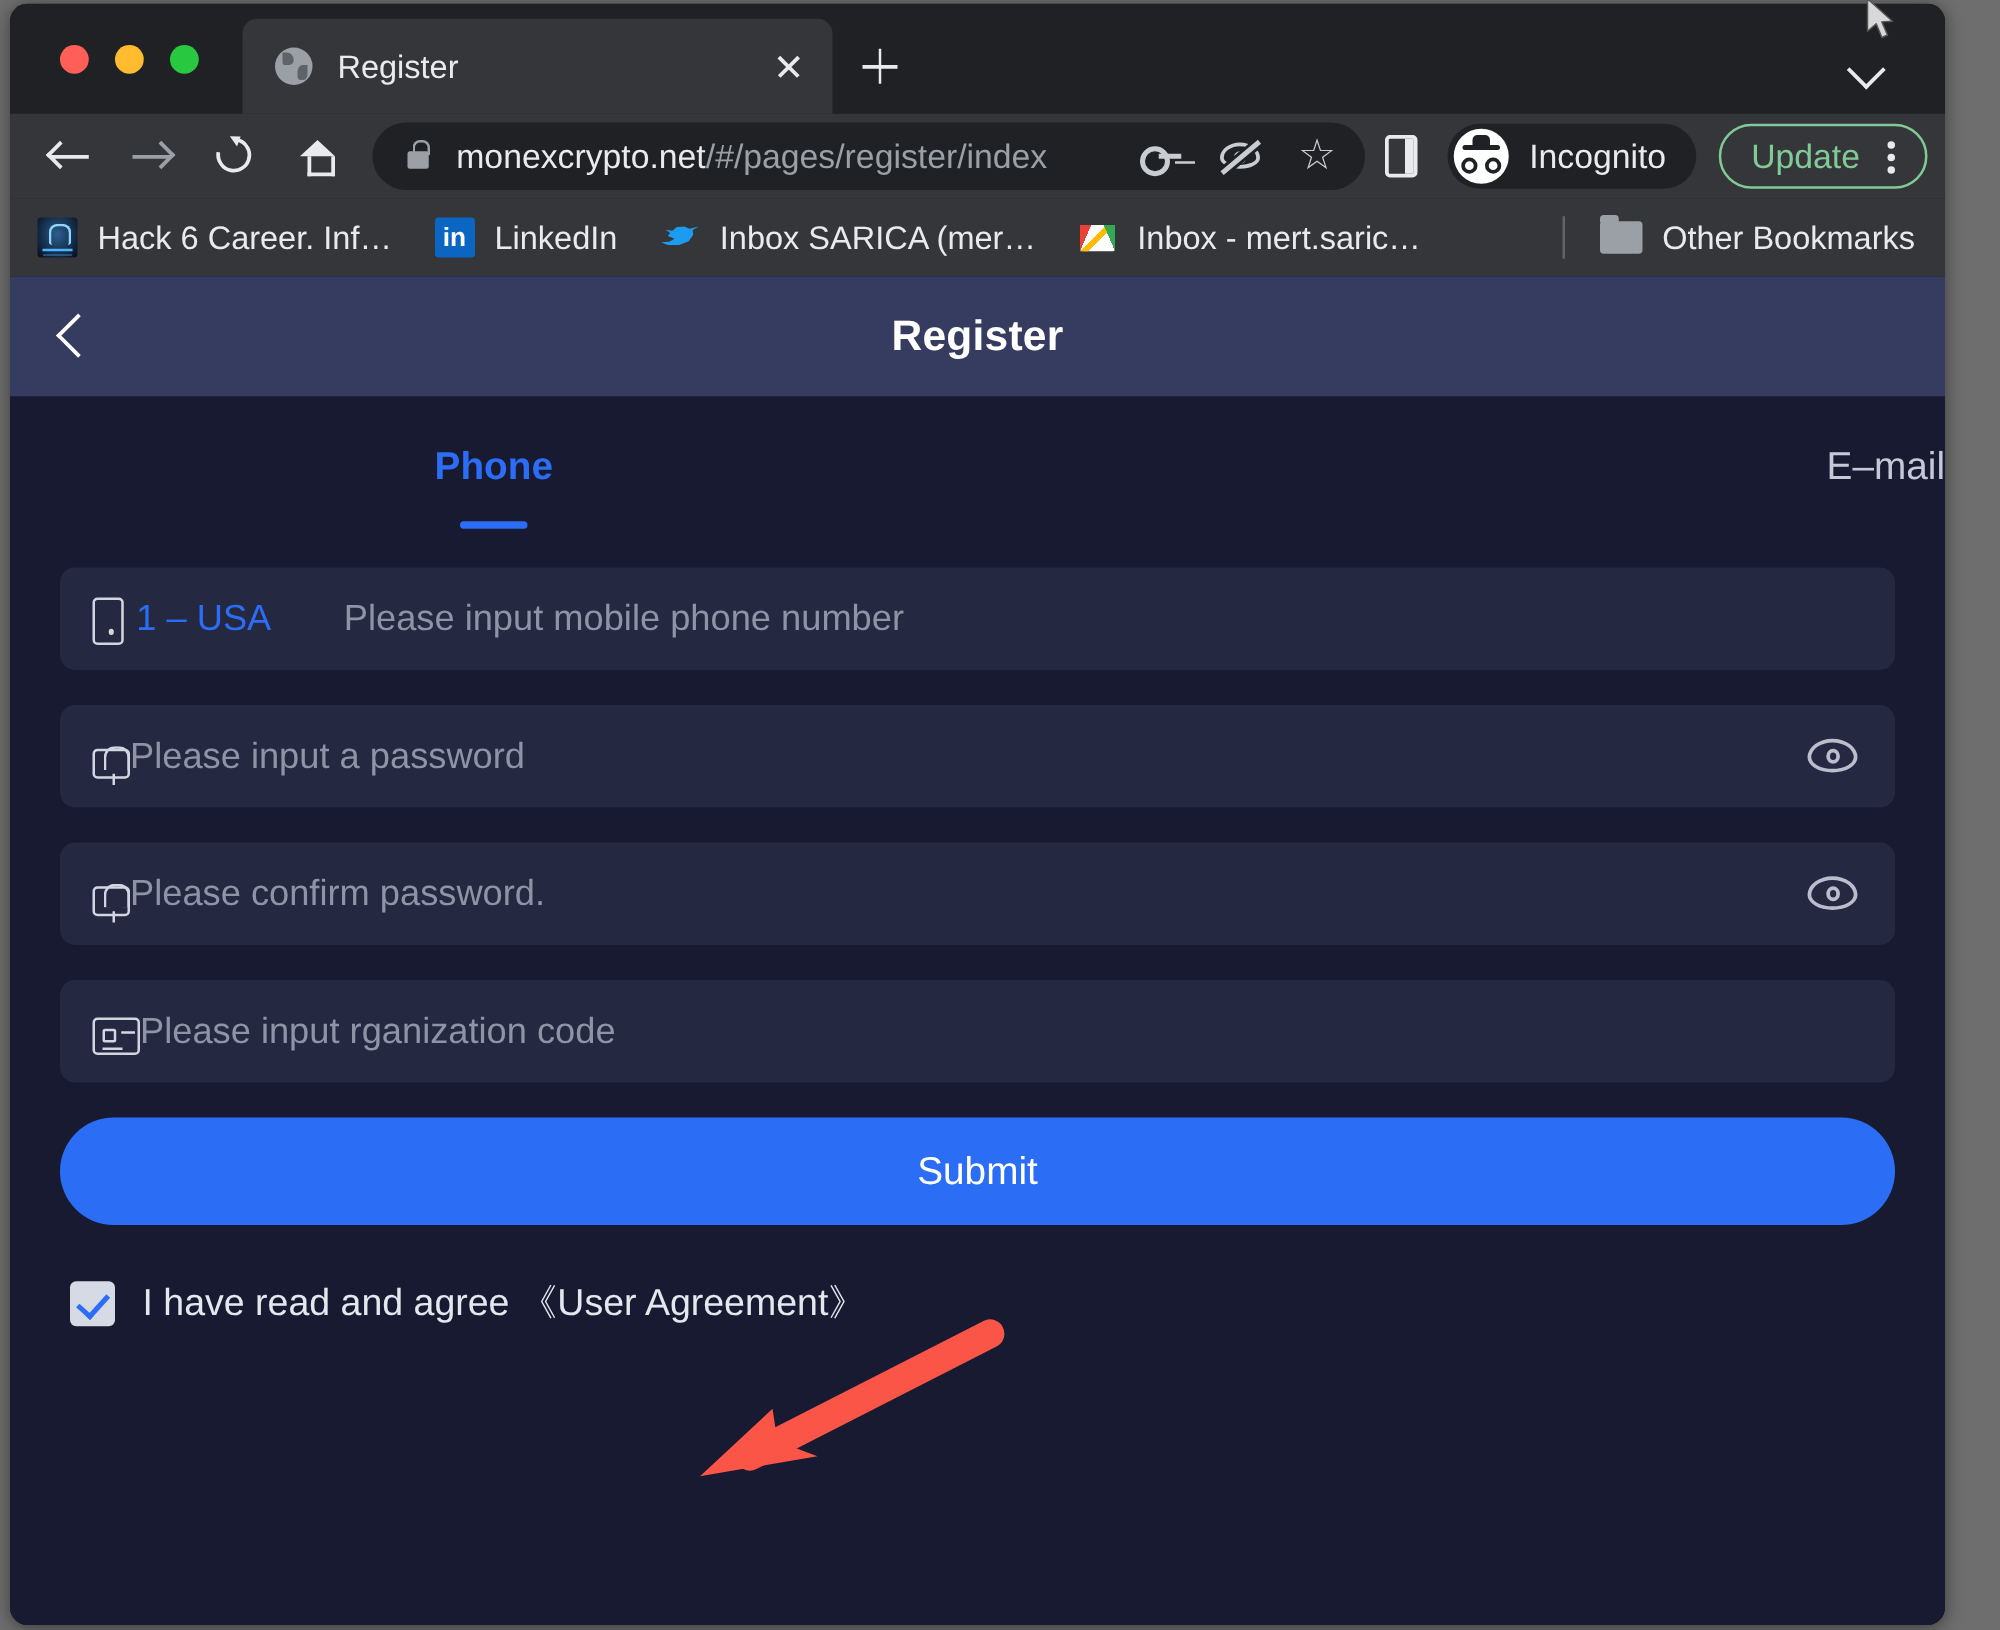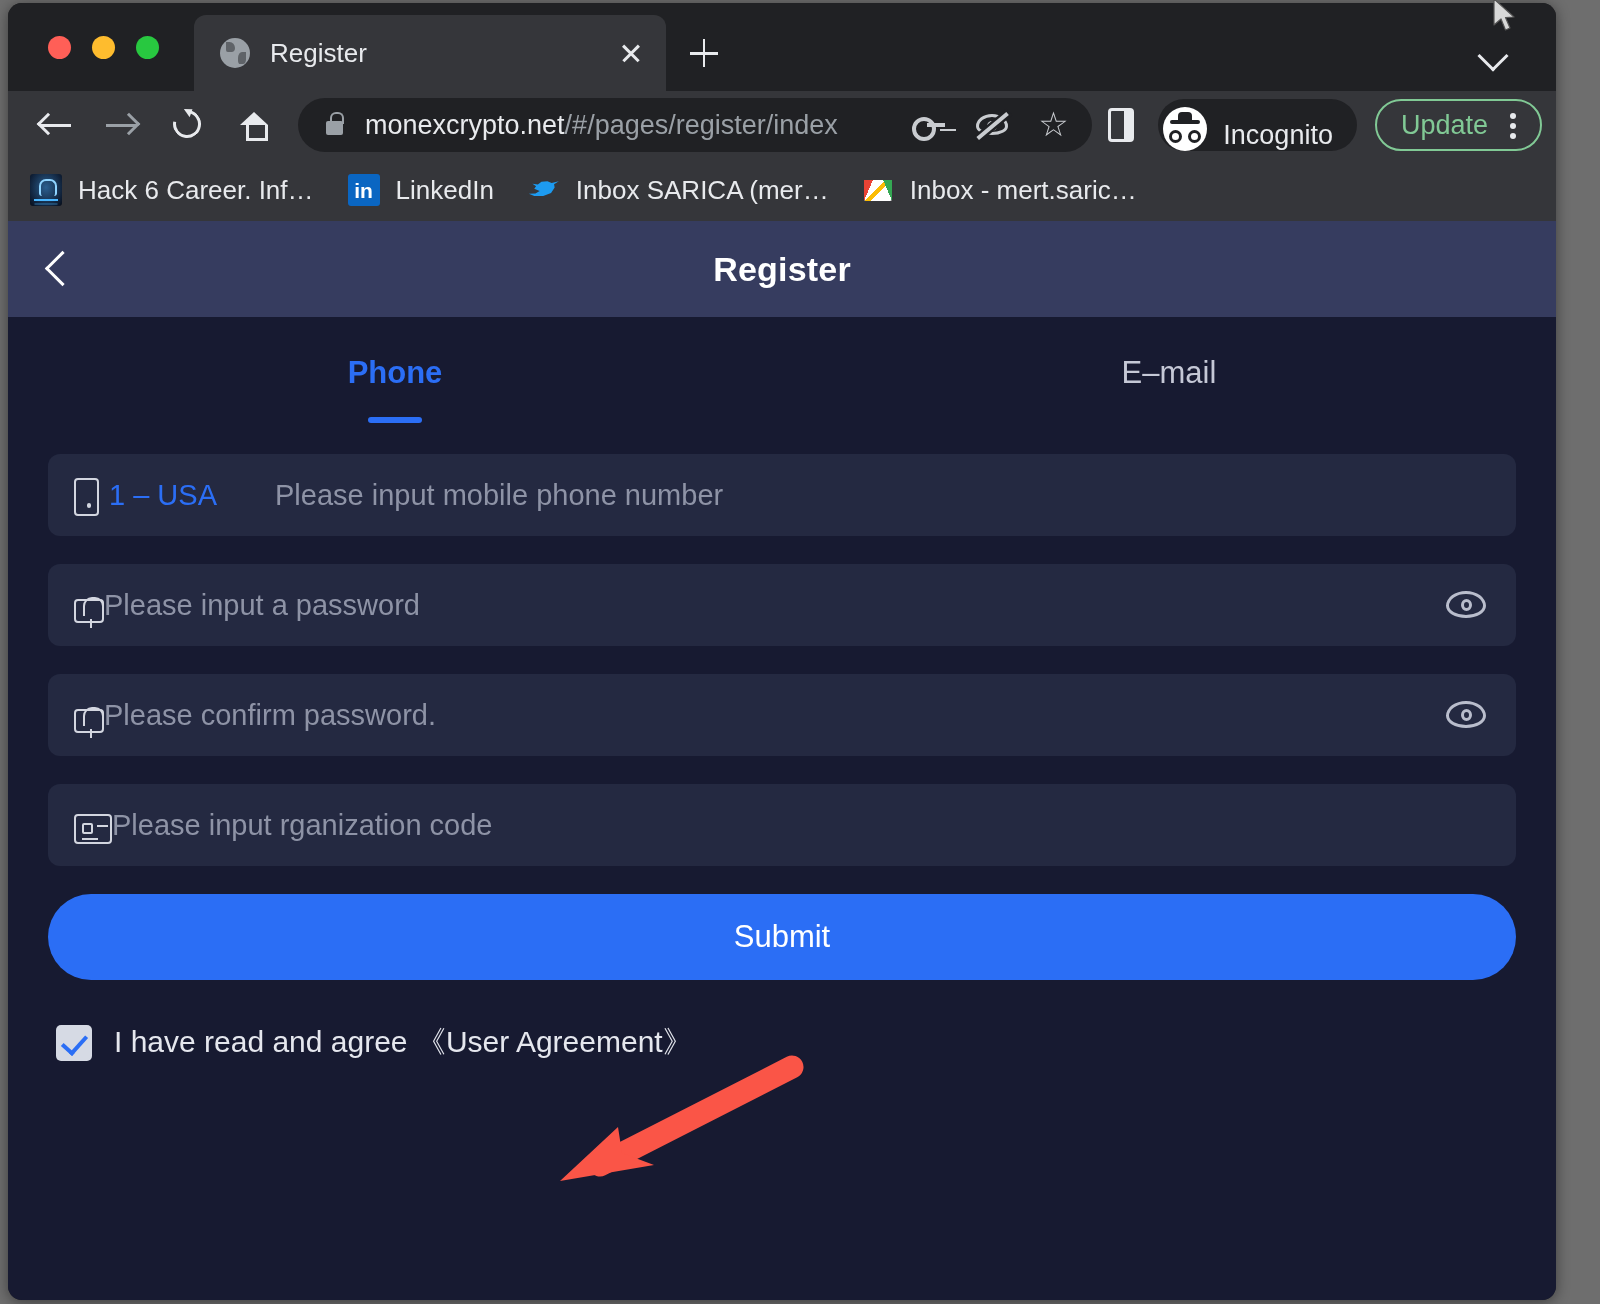--- a/index.html
+++ b/index.html
@@ -294,21 +294,21 @@
     right: 0; top: 0; bottom: 0;
     width: 7px;
     background: #e8eaed;
   }
 
   .incognito-pill {
     height: 52px;
     background: #202124;
     border-radius: 26px;
     display: flex;
-    align-items: flex-end;
+    align-items: center;
     padding: 0 24px 0 5px;
     margin-right: 18px;
     cursor: pointer;
     flex: 0 0 auto;
   }
   .incognito-avatar {
     width: 44px; height: 44px;
     border-radius: 50%;
     background: #ffffff;
     position: relative;
@@ -522,21 +522,21 @@
   }
   .seg-tab {
     flex: 1 1 50%;
     text-align: center;
     font-size: 31px;
     position: relative;
     padding-bottom: 32px;
     cursor: pointer;
   }
   .seg-tab.active { color: #2b6ef5; font-weight: bold; }
-  .seg-tab.idle   { color: #c5c8d6; }
+  .seg-tab.idle   { color: #c5c8d6; text-align: right; }
   .seg-tab.active::after {
     content: "";
     position: absolute;
     left: 50%;
     transform: translateX(-50%);
     bottom: 0;
     width: 54px; height: 6px;
     background: #2b6ef5;
     border-radius: 3px;
   }
@@ -840,20 +840,27 @@
       </div>
       <div class="bm">
         <span class="bm-ico ico-tw"></span>
         <span class="bm-label">Inbox SARICA (mer…</span>
       </div>
       <div class="bm">
         <span class="bm-ico ico-gm"></span>
         <span class="bm-label">Inbox - mert.saric…</span>
       </div>
 
+      <div class="bm-right">
+        <span class="bm-divider"></span>
+        <div class="bm" style="margin-right:0">
+          <span class="folder-ico"></span>
+          <span class="bm-label">Other Bookmarks</span>
+        </div>
+      </div>
     </div>
 
     <div class="page">
 
       <div class="page-header">
         <div class="page-back"></div>
         <div class="page-title">Register</div>
       </div>
 
       <div class="tabs">

